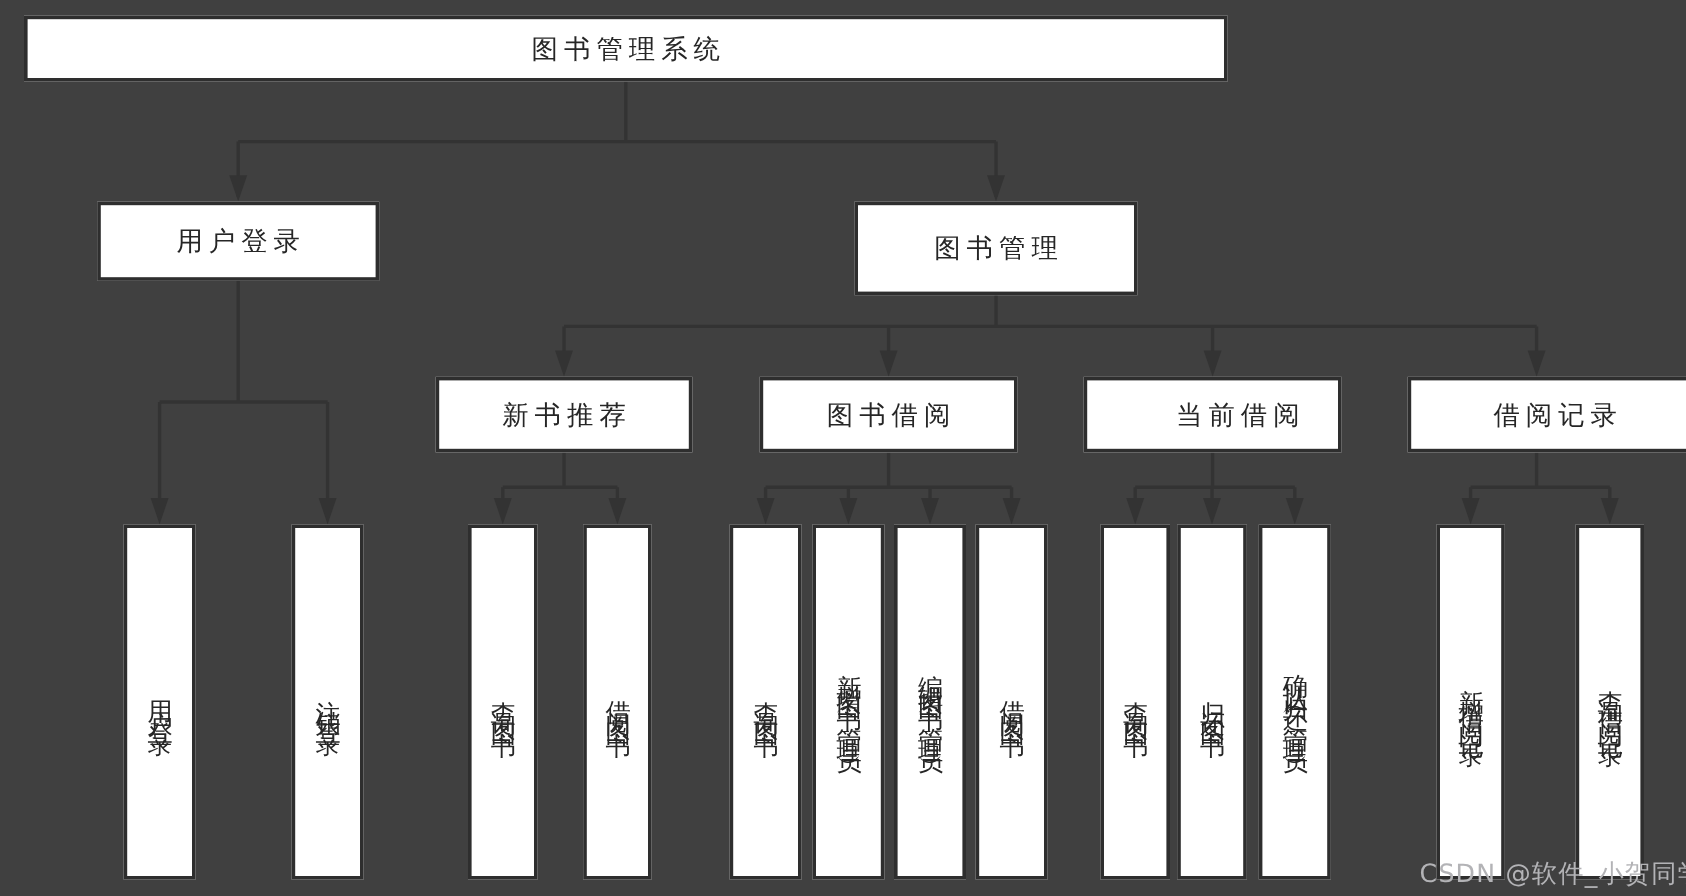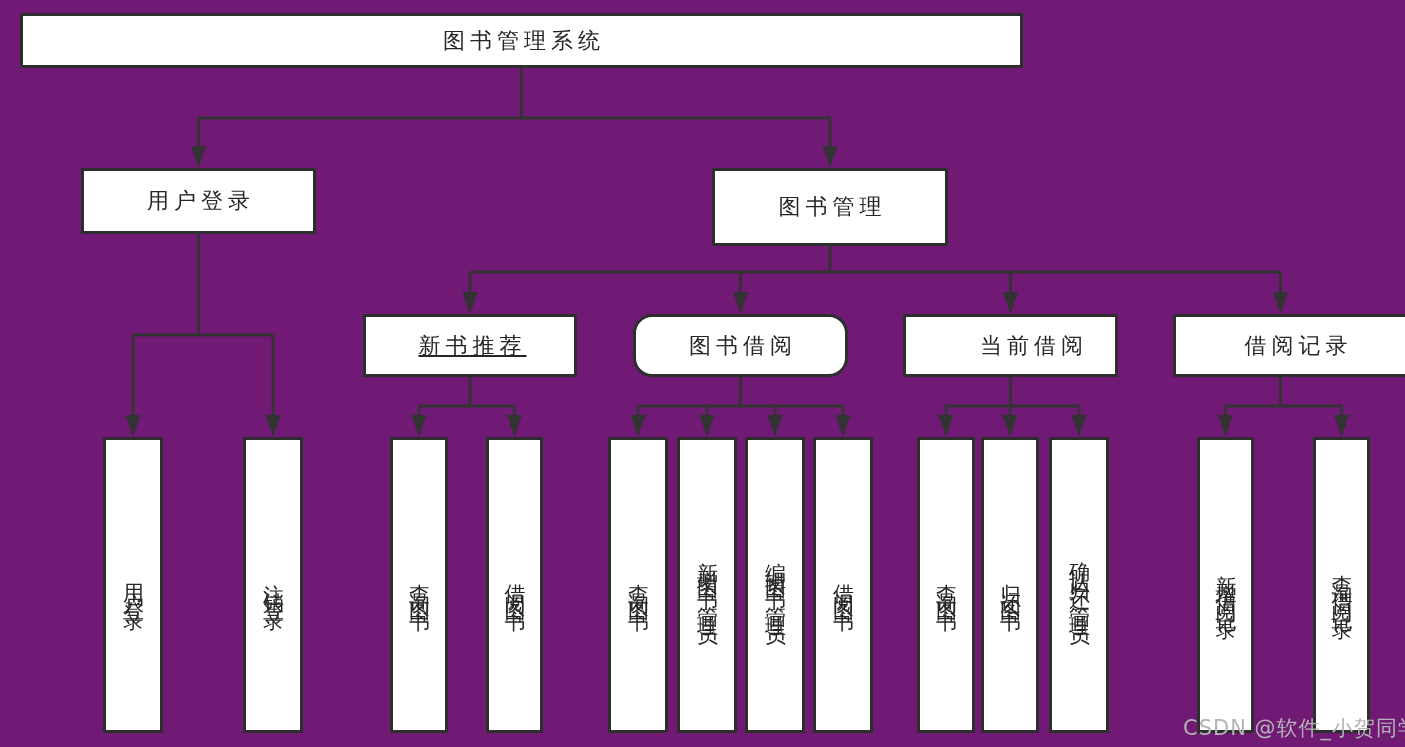--- a/index.html
+++ b/index.html
@@ -1,19 +1,19 @@
 <!DOCTYPE html>
 <html><head>
 <meta charset="utf-8">
 <style>
   html,body{margin:0;padding:0;background:#ffffff;}
   .canvas{
     position:relative;
     width:1405px;height:747px;
-    background:#701a75;
+    background:#404040;
     font-family:"DejaVu Sans",sans-serif;
     overflow:hidden;
   }
   .wires{position:absolute;left:0;top:0;width:1405px;height:747px;z-index:0;}
   .node{
     position:absolute;box-sizing:border-box;
     border:3px solid #2e2e2e;background:#ffffff;
     display:flex;align-items:center;justify-content:center;
     color:#262626;z-index:1;
   }
@@ -65,22 +65,22 @@
       <polygon points="1218,415 1233,415 1225.5,437"></polygon>
       <polygon points="1334,415 1349,415 1341.5,437"></polygon>
     </g>
   </svg>
 
   <div class="node h-node" style="left:20px;top:13px;width:1003px;height:55px;">图书管理系统</div>
 
   <div class="node h-node" style="left:81px;top:168px;width:235px;height:66px;">用户登录</div>
   <div class="node h-node" style="left:712px;top:168px;width:236px;height:78px;">图书管理</div>
 
-  <div class="node h-node" style="left:363px;top:314px;width:214px;height:63px;text-decoration:underline;">新书推荐</div>
-  <div class="node h-node" style="left:633px;top:314px;width:215px;height:63px;border-radius:19px;">图书借阅</div>
+  <div class="node h-node" style="left:363px;top:314px;width:214px;height:63px;">新书推荐</div>
+  <div class="node h-node" style="left:633px;top:314px;width:215px;height:63px;">图书借阅</div>
   <div class="node h-node" style="left:903px;top:314px;width:215px;height:63px;padding-left:42px;">当前借阅</div>
   <div class="node h-node" style="left:1173px;top:314px;width:246px;height:63px;">借阅记录</div>
 
   <div class="node leaf" style="left:103px;top:437px;width:60px;height:296px;">
     <span class="leaf-label">用户登录</span>
   </div>
   <div class="node leaf" style="left:243px;top:437px;width:60px;height:296px;">
     <span class="leaf-label">注销登录</span>
   </div>
 

